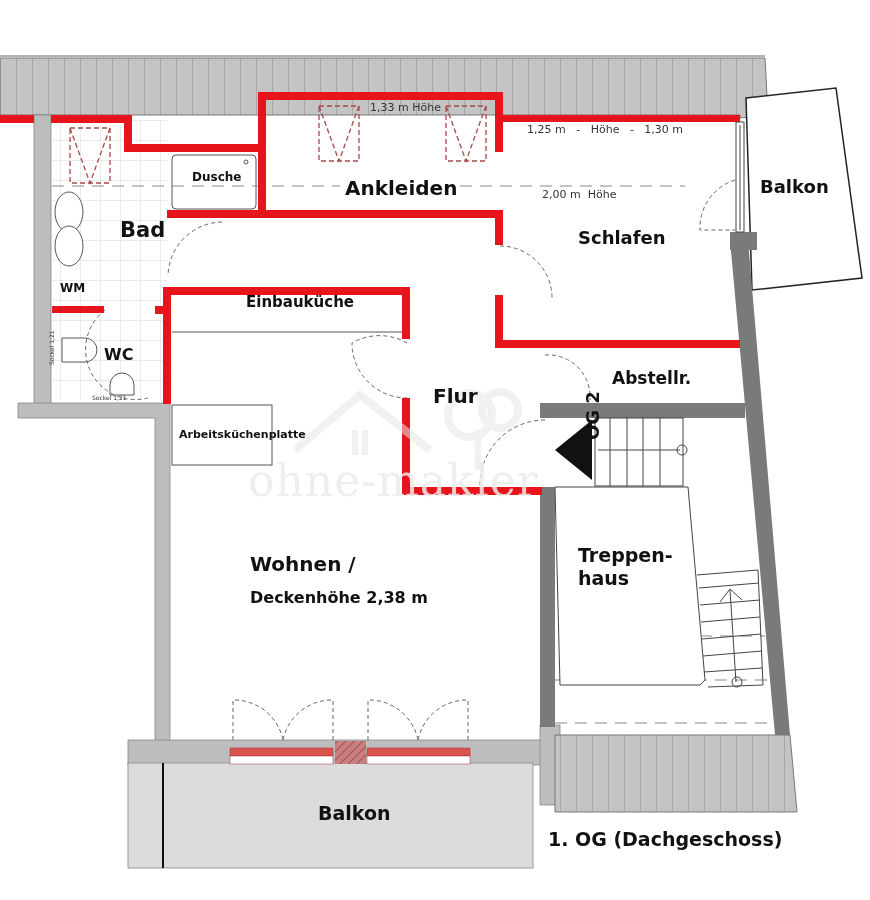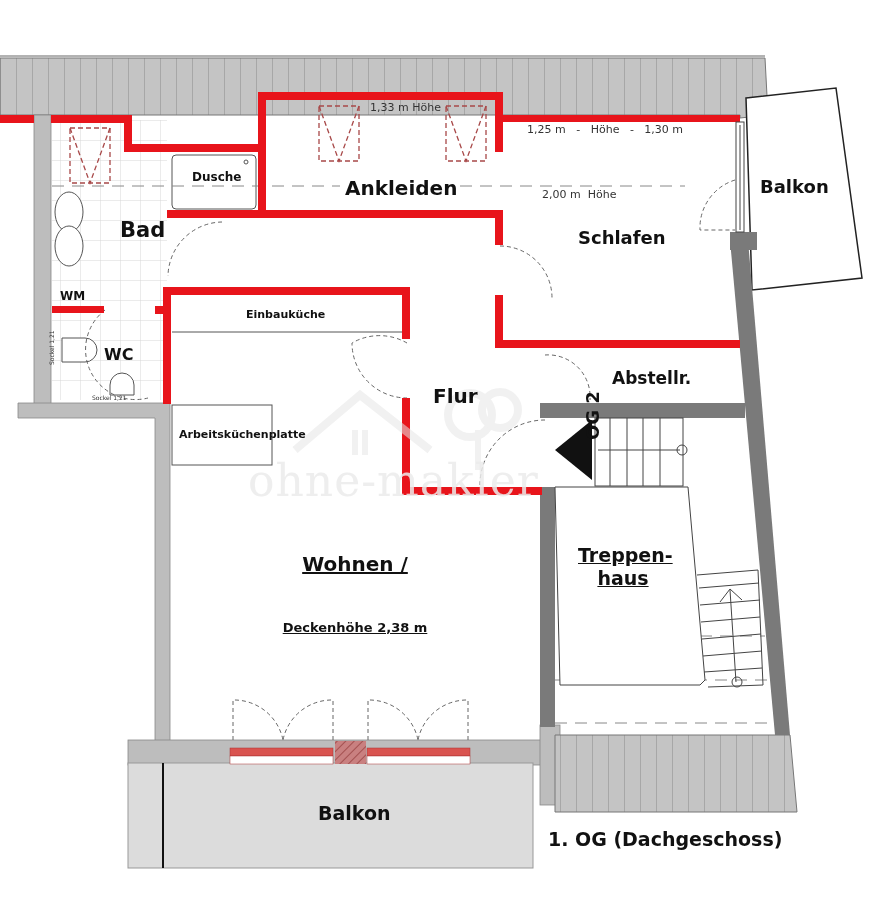--- a/index.html
+++ b/index.html
@@ -1,20 +1,20 @@
 <!DOCTYPE html>
 <html><head>
 <meta charset="utf-8">
 <style>
   html,body{margin:0;padding:0;background:#ffffff;}
   body{width:870px;height:900px;position:relative;overflow:hidden;font-family:"DejaVu Sans","Liberation Sans",sans-serif;}
   #plan{position:absolute;left:0;top:0;}
   .lbl{position:absolute;color:#111;font-weight:bold;white-space:nowrap;font-family:"DejaVu Sans","Liberation Sans",sans-serif;}
   .sm{font-weight:normal;color:#333;}
-  .center{text-align:center;text-decoration:underline;}
+  .center{}
 </style>
 </head>
 <body>
 
 <svg id="plan" width="870" height="900" viewBox="0 0 870 900" xmlns="http://www.w3.org/2000/svg">
   <defs>
     <pattern id="roofPat" width="16" height="10" patternUnits="userSpaceOnUse">
       <rect width="16" height="10" fill="#c4c4c4"></rect>
       <line x1="0" y1="0" x2="0" y2="10" stroke="#8a8a8a" stroke-width="1"></line>
     </pattern>
@@ -176,33 +176,33 @@
     <circle cx="470" cy="415" r="22" fill="none" stroke="#e6e6e6" stroke-width="8"></circle>
     <circle cx="500" cy="410" r="18" fill="none" stroke="#e6e6e6" stroke-width="8"></circle>
     <line x1="478" y1="430" x2="478" y2="470" stroke="#e6e6e6" stroke-width="6"></line>
   </g>
 </svg>
 
 <div class="lbl" style="left:248px;top:455px;font-size:44px;font-family:'DejaVu Serif',serif;font-weight:normal;color:rgba(235,235,235,0.85);letter-spacing:1px;">ohne-makler</div>
 
 <div class="lbl" style="left:192px;top:170px;font-size:12px;">Dusche</div>
 <div class="lbl" style="left:92px;top:218px;font-size:21px;margin-left:28px;">Bad</div>
-<div class="lbl" style="left:60px;top:281px;font-size:12px;margin-top:8px;">WM</div>
+<div class="lbl" style="left:60px;top:281px;font-size:12px;">WM</div>
 <div class="lbl" style="left:104px;top:345px;font-size:16px;">WC</div>
 <div class="lbl" style="left:345px;top:176px;font-size:20px;">Ankleiden</div>
 <div class="lbl" style="left:570px;top:227px;font-size:18px;margin-left:8px;">Schlafen</div>
 <div class="lbl" style="left:760px;top:176px;font-size:18px;">Balkon</div>
-<div class="lbl" style="left:246px;top:308px;font-size:11px;">Einbauküche</div>
+<div class="lbl" style="left:246px;top:293px;font-size:15px;">Einbauküche</div>
 <div class="lbl" style="left:433px;top:348px;font-size:20px;margin-top:36px;">Flur</div>
 <div class="lbl" style="left:612px;top:368px;font-size:17px;text-align:right;">Abstellr.</div>
 <div class="lbl" style="left:179px;top:428px;font-size:11px;">Arbeitsküchenplatte</div>
 <div class="lbl center" style="left:250px;top:552px;width:210px;font-size:20px;line-height:25px;">
   <div>Wohnen /</div>
 </div>
-<div class="lbl center" style="left:250px;top:620px;width:210px;font-size:13px;">Deckenhöhe 2,38 m</div>
+<div class="lbl center" style="left:250px;top:588px;width:210px;font-size:16px;">Deckenhöhe 2,38 m</div>
 <div class="lbl center" style="left:578px;top:544px;width:90px;font-size:19px;line-height:23px;">
   <div>Treppen-</div>
   <div>haus</div>
 </div>
 <div class="lbl" style="left:318px;top:802px;font-size:19px;">Balkon</div>
 
 <div class="lbl sm" style="left:370px;top:101px;font-size:11px;">1,33 m Höhe</div>
 <div class="lbl sm" style="left:527px;top:123px;font-size:11px;white-space:pre;text-align:center;">1,25 m   -   Höhe   -   1,30 m</div>
 <div class="lbl sm" style="left:542px;top:188px;font-size:11px;white-space:pre;">2,00 m  Höhe</div>
 <div class="lbl" style="left:582px;top:440px;font-size:18px;transform:rotate(-90deg);transform-origin:left top;">OG 2</div>

